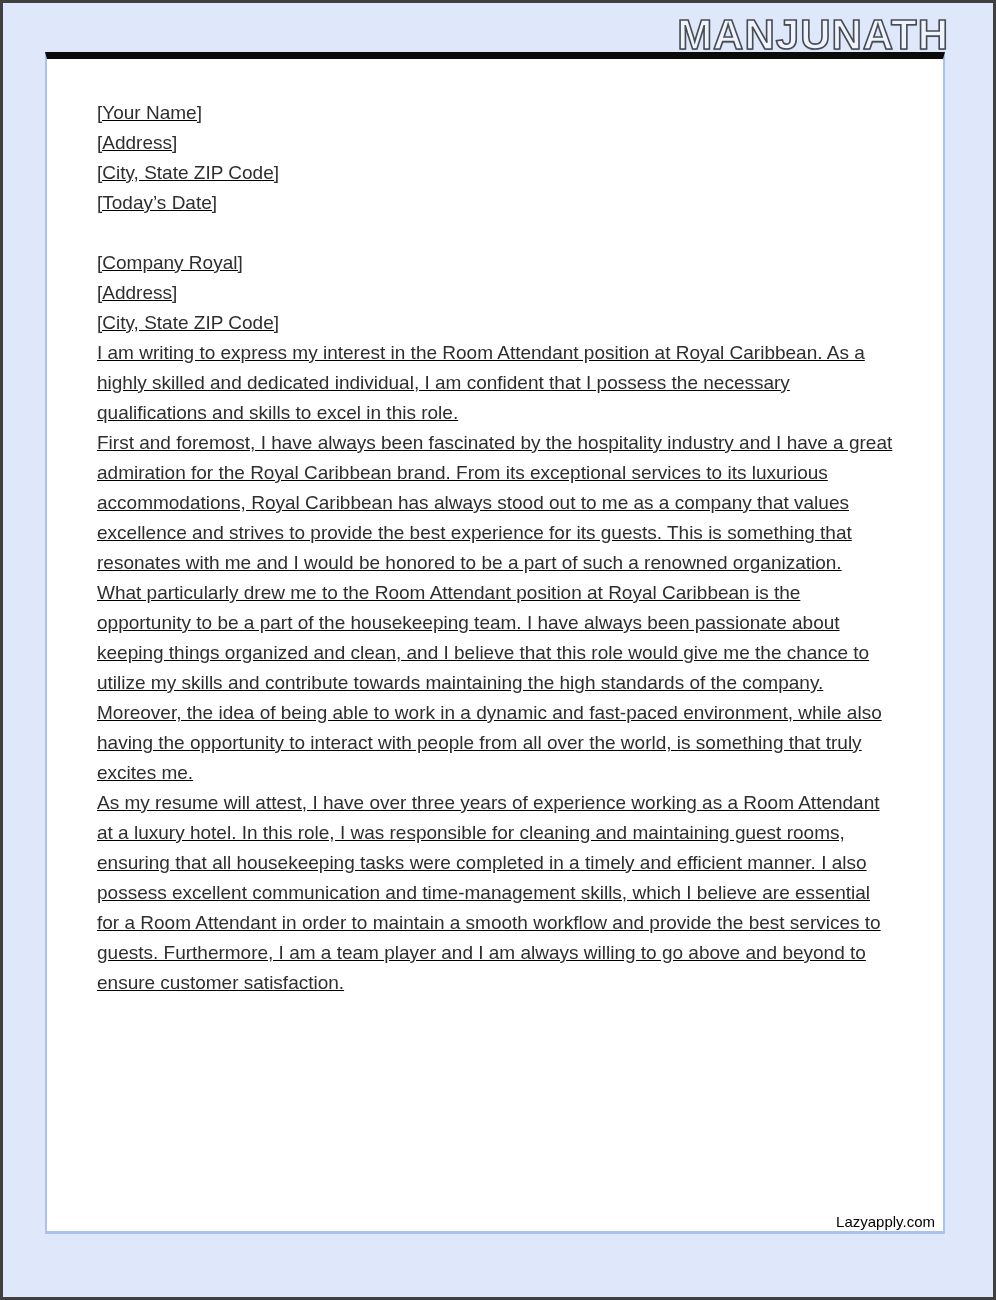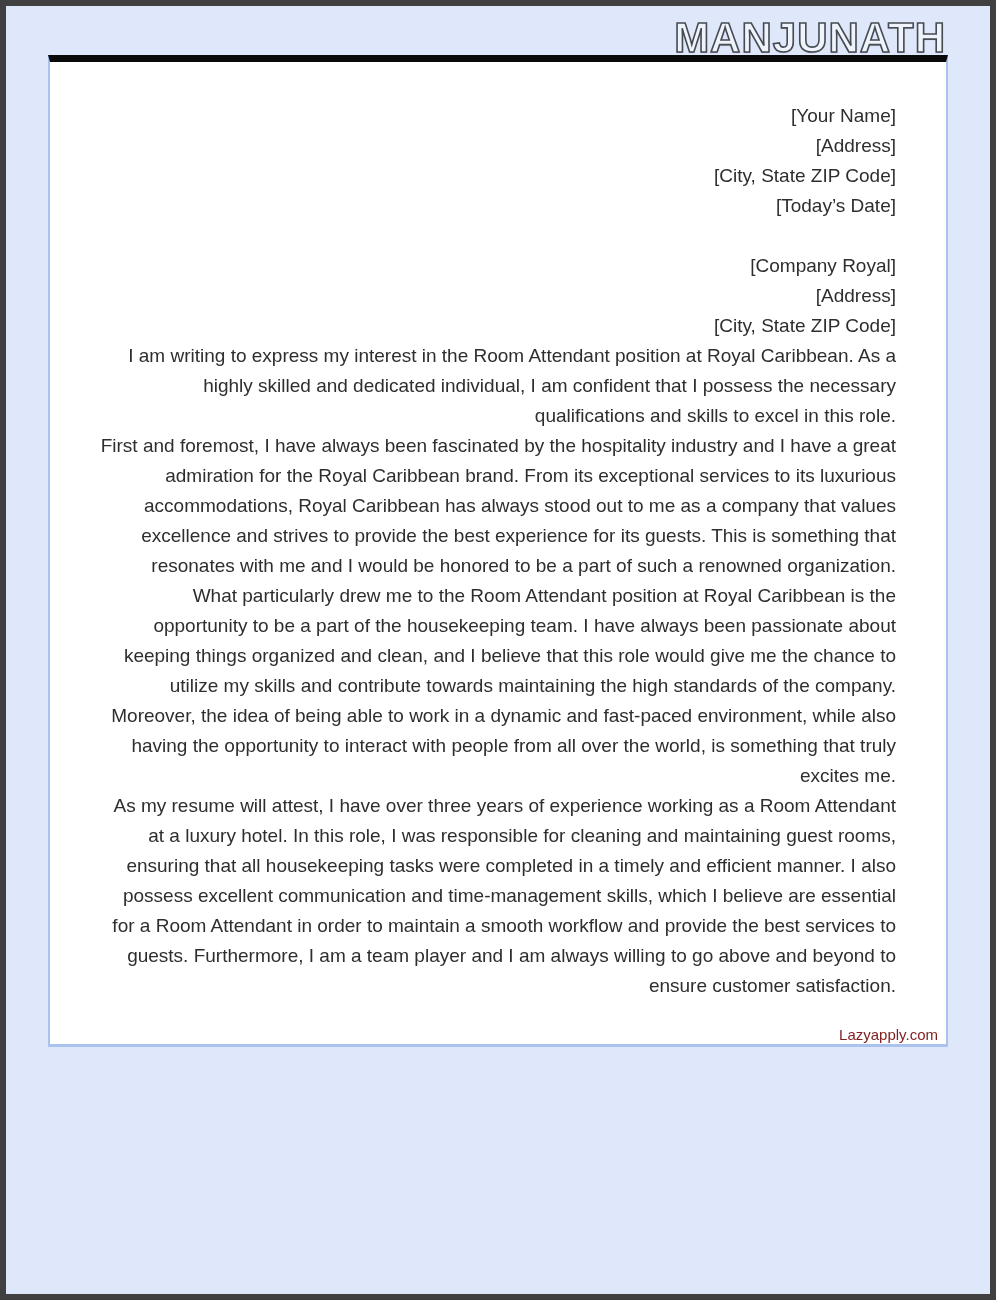--- a/index.html
+++ b/index.html
@@ -6,61 +6,61 @@
   html, body { margin: 0; padding: 0; }
   body {
     width: 996px; height: 1300px;
     font-family: "Liberation Sans", sans-serif;
     background: #ffffff;
   }
   .screen {
     position: relative;
     width: 996px; height: 1300px;
     background: #dfe7fa;
-    border: 6px solid #404040;
+    border: 3px solid #404040;
     overflow: hidden;
-    text-align: right;
   }
   .logo {
     position: absolute;
     top: 8px; right: 44px;
     font-size: 42px;
     font-weight: 700;
     letter-spacing: 1px;
     color: #eef3fc;
     -webkit-text-stroke: 1.6px #474c52;
     text-shadow: 0 1px 1px rgba(20,24,30,0.35);
     white-space: nowrap;
   }
   .page {
     position: absolute;
     left: 42px; top: 49px;
-    width: 900px; height: 992px;
+    width: 900px; height: 1182px;
     background: #ffffff;
     border-top: 7px solid #0a0a0a;
     border-left: 2px solid #aac2ee;
     border-right: 2px solid #aac2ee;
     border-bottom: 3px solid #aac2ee;
     padding: 39px 50px 0 50px;
     overflow: hidden;
+    text-decoration: underline;
   }
   .page-content {
     font-size: 19px;
     line-height: 30px;
     color: #2e2e2e;
   }
   .page-content > * + * { margin-top: 30px; }
   .address-block div { line-height: 30px; }
   .para { margin: 0; }
   .watermark {
     position: absolute;
     right: 8px; bottom: 0;
     font-size: 15px;
     line-height: 19px;
-    color: #7f1d1d;
+    color: #000000;
     background: #ffffff;
     padding-left: 6px;
   }
 </style>
 </head>
 <body>
 
 <div class="screen">
 
   <div class="logo">MANJUNATH</div>

